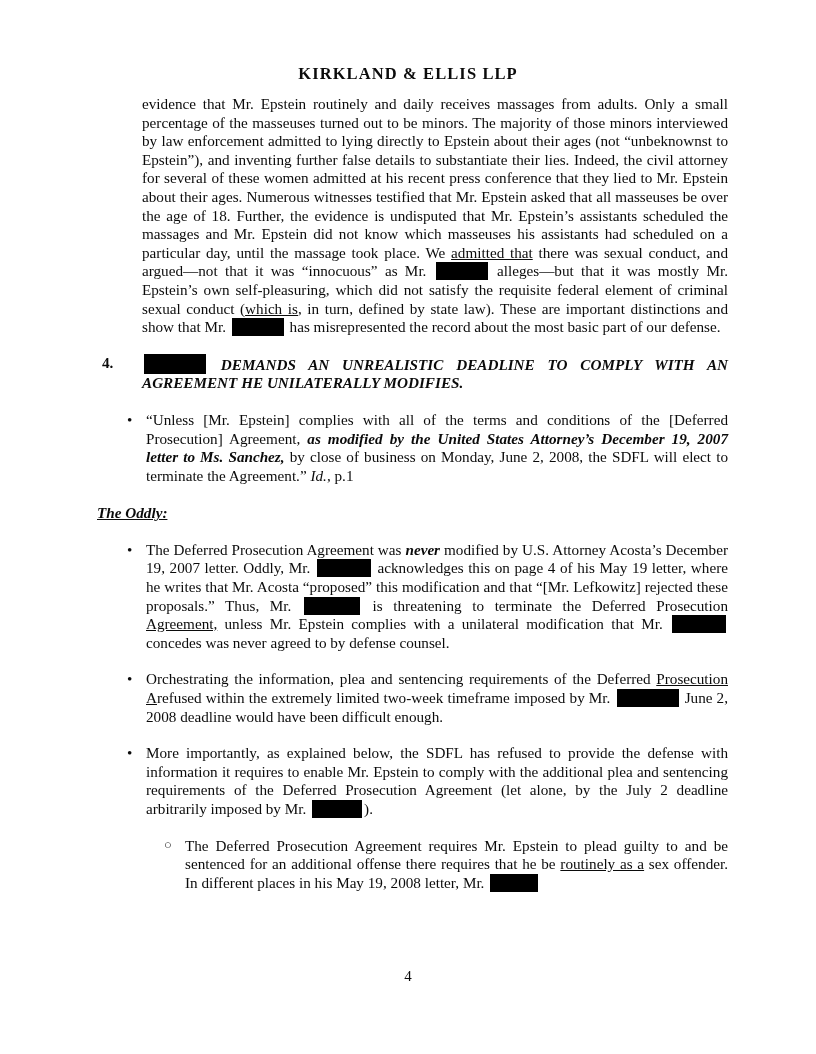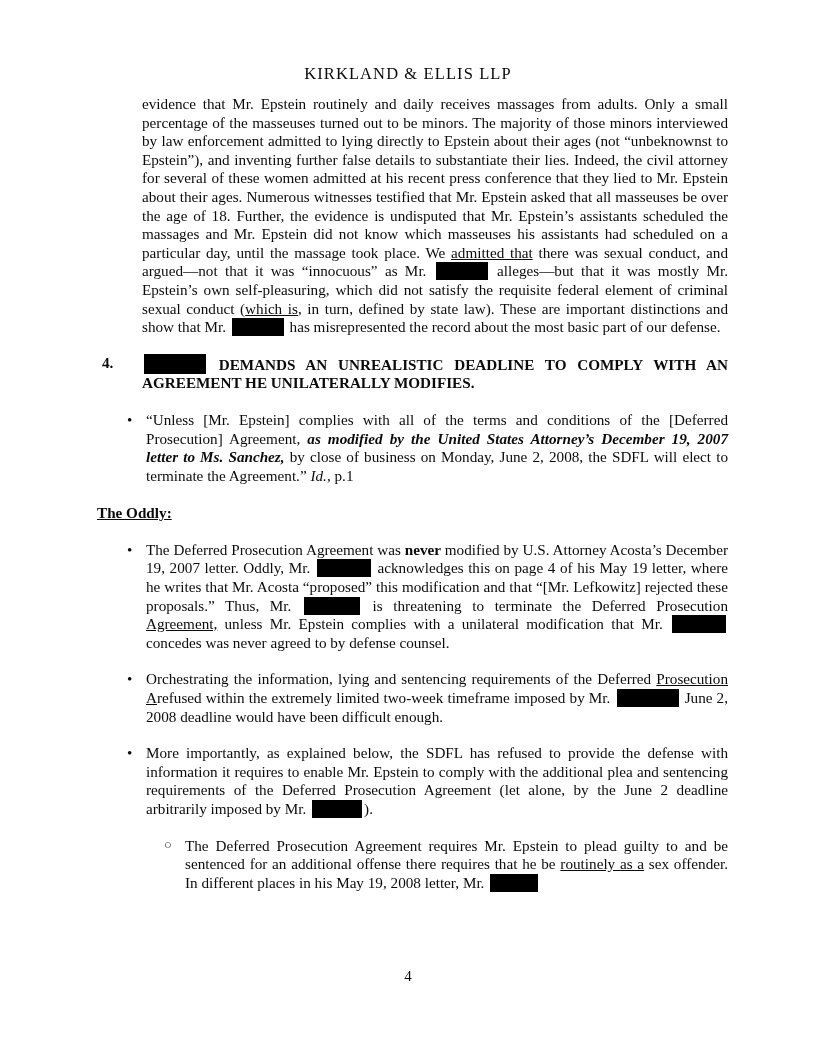--- a/index.html
+++ b/index.html
@@ -12,21 +12,21 @@
     box-sizing: border-box;
     padding-top: 64px;
     font-family: "Liberation Serif", "DejaVu Serif", serif;
     font-size: 15.2px;
     line-height: 18.6px;
     color: #0b0b0b;
     overflow: hidden;
   }
   .firm-header {
     text-align: center;
-    font-weight: 400;
+    font-weight: 700;
     font-size: 16.5px;
     letter-spacing: 1.1px;
     line-height: 20px;
   }
   .body-par {
     margin: 11px 88px 0 142px;
     text-align: justify;
   }
   .section-heading {
     margin: 17px 88px 0 142px;
@@ -66,21 +66,21 @@
     font-size: 13px;
   }
   .page-number {
     position: absolute;
     bottom: 68px;
     left: 0;
     right: 0;
     text-align: center;
     font-size: 15px;
   }
-  .b { font-weight: 700; }
+  .b { font-weight: 700; font-style: italic; }
   .i { font-style: italic; }
   .u { text-decoration: underline; margin-top: 40px; }
   .redact {
     display: inline-block;
     background: #000000;
     height: 18px;
     vertical-align: -4px;
     margin: 0 2px;
   }
 </style>
@@ -106,26 +106,26 @@
 
   <div class="subhead"><span class="b u">The Oddly:</span></div>
 
   <div class="bullet-item">
     <span class="marker">•</span>
     <span><span>The Deferred Prosecution Agreement was </span><span class="b">never</span><span> modified by U.S. Attorney Acosta’s December 19, 2007 letter.  Oddly, Mr. </span><span class="redact" style="width: 54px;"></span><span> acknowledges this on page 4 of his May 19 letter, where he writes that Mr. Acosta “proposed” this modification and that “[Mr. Lefkowitz] rejected these proposals.”  Thus, Mr. </span><span class="redact" style="width: 56px;"></span><span> is threatening to terminate the Deferred Prosecution </span><span class="u">Agreement,</span><span> unless Mr. Epstein complies with a unilateral modification that Mr. </span><span class="redact" style="width: 54px;"></span><span> concedes was never agreed to by defense counsel.</span></span>
   </div>
 
   <div class="bullet-item">
     <span class="marker">•</span>
-    <span><span>Orchestrating the information, lying and sentencing requirements of the Deferred </span><span class="u">Prosecution A</span><span>refused within the extremely limited two-week timeframe imposed by Mr. </span><span class="redact" style="width: 62px;"></span><span> June 2, 2008 deadline would have been difficult enough.</span></span>
+    <span><span>Orchestrating the information, plea and sentencing requirements of the Deferred </span><span class="u">Prosecution A</span><span>refused within the extremely limited two-week timeframe imposed by Mr. </span><span class="redact" style="width: 62px;"></span><span> June 2, 2008 deadline would have been difficult enough.</span></span>
   </div>
 
   <div class="bullet-item">
     <span class="marker">•</span>
-    <span><span>More importantly, as explained below, the SDFL has refused to provide the defense with information it requires to enable Mr. Epstein to comply with the additional plea and sentencing requirements of the Deferred Prosecution Agreement (let alone, by the June 2 deadline arbitrarily imposed by Mr. </span><span class="redact" style="width: 50px;"></span><span>).</span></span>
+    <span><span>More importantly, as explained below, the SDFL has refused to provide the defense with information it requires to enable Mr. Epstein to comply with the additional plea and sentencing requirements of the Deferred Prosecution Agreement (let alone, by the July 2 deadline arbitrarily imposed by Mr. </span><span class="redact" style="width: 50px;"></span><span>).</span></span>
   </div>
 
   <div class="sub-bullet-item">
     <span class="marker">○</span>
     <span><span>The Deferred Prosecution Agreement requires Mr. Epstein to plead guilty to and be sentenced for an additional offense there requires that he be </span><span class="u">routinely as a</span><span> sex offender.  In different places in his May 19, 2008 letter, Mr. </span><span class="redact" style="width: 48px;"></span></span>
   </div>
 
   <div class="page-number">4</div>
 
 </div>

